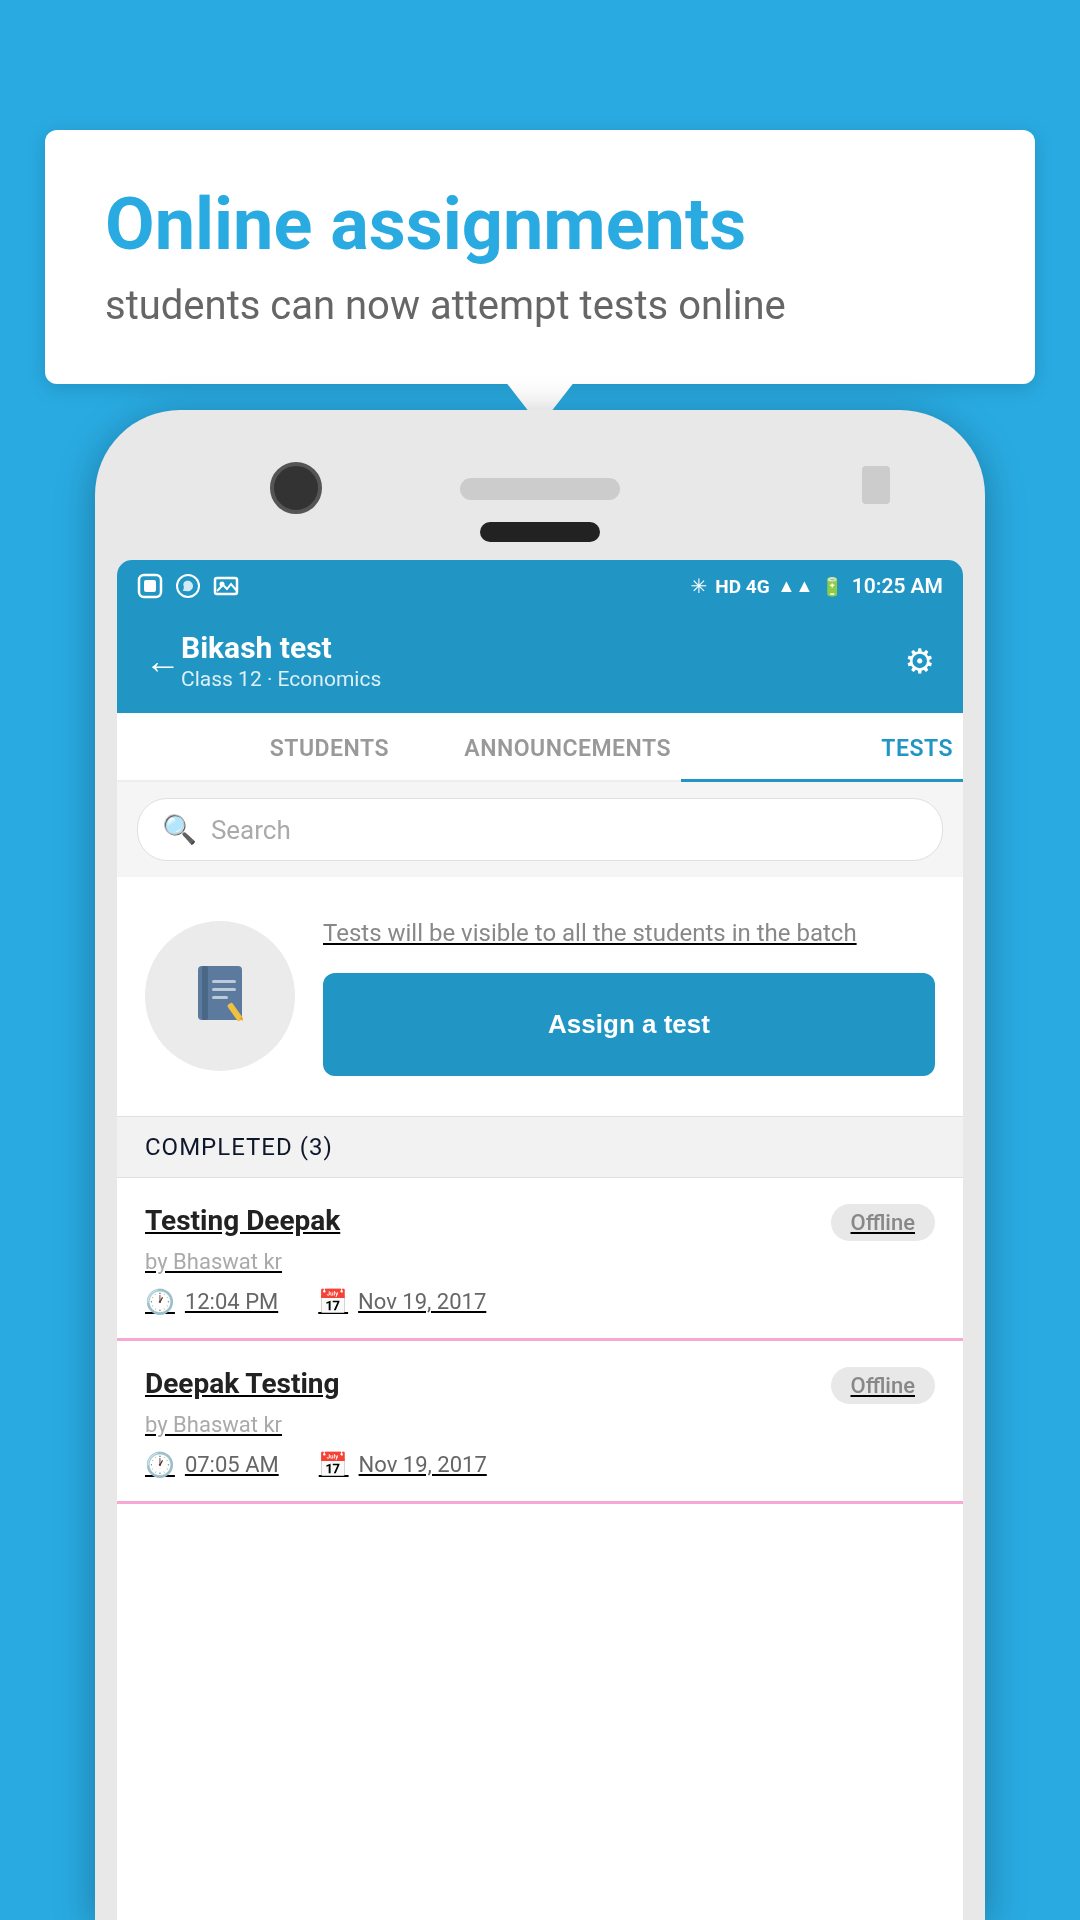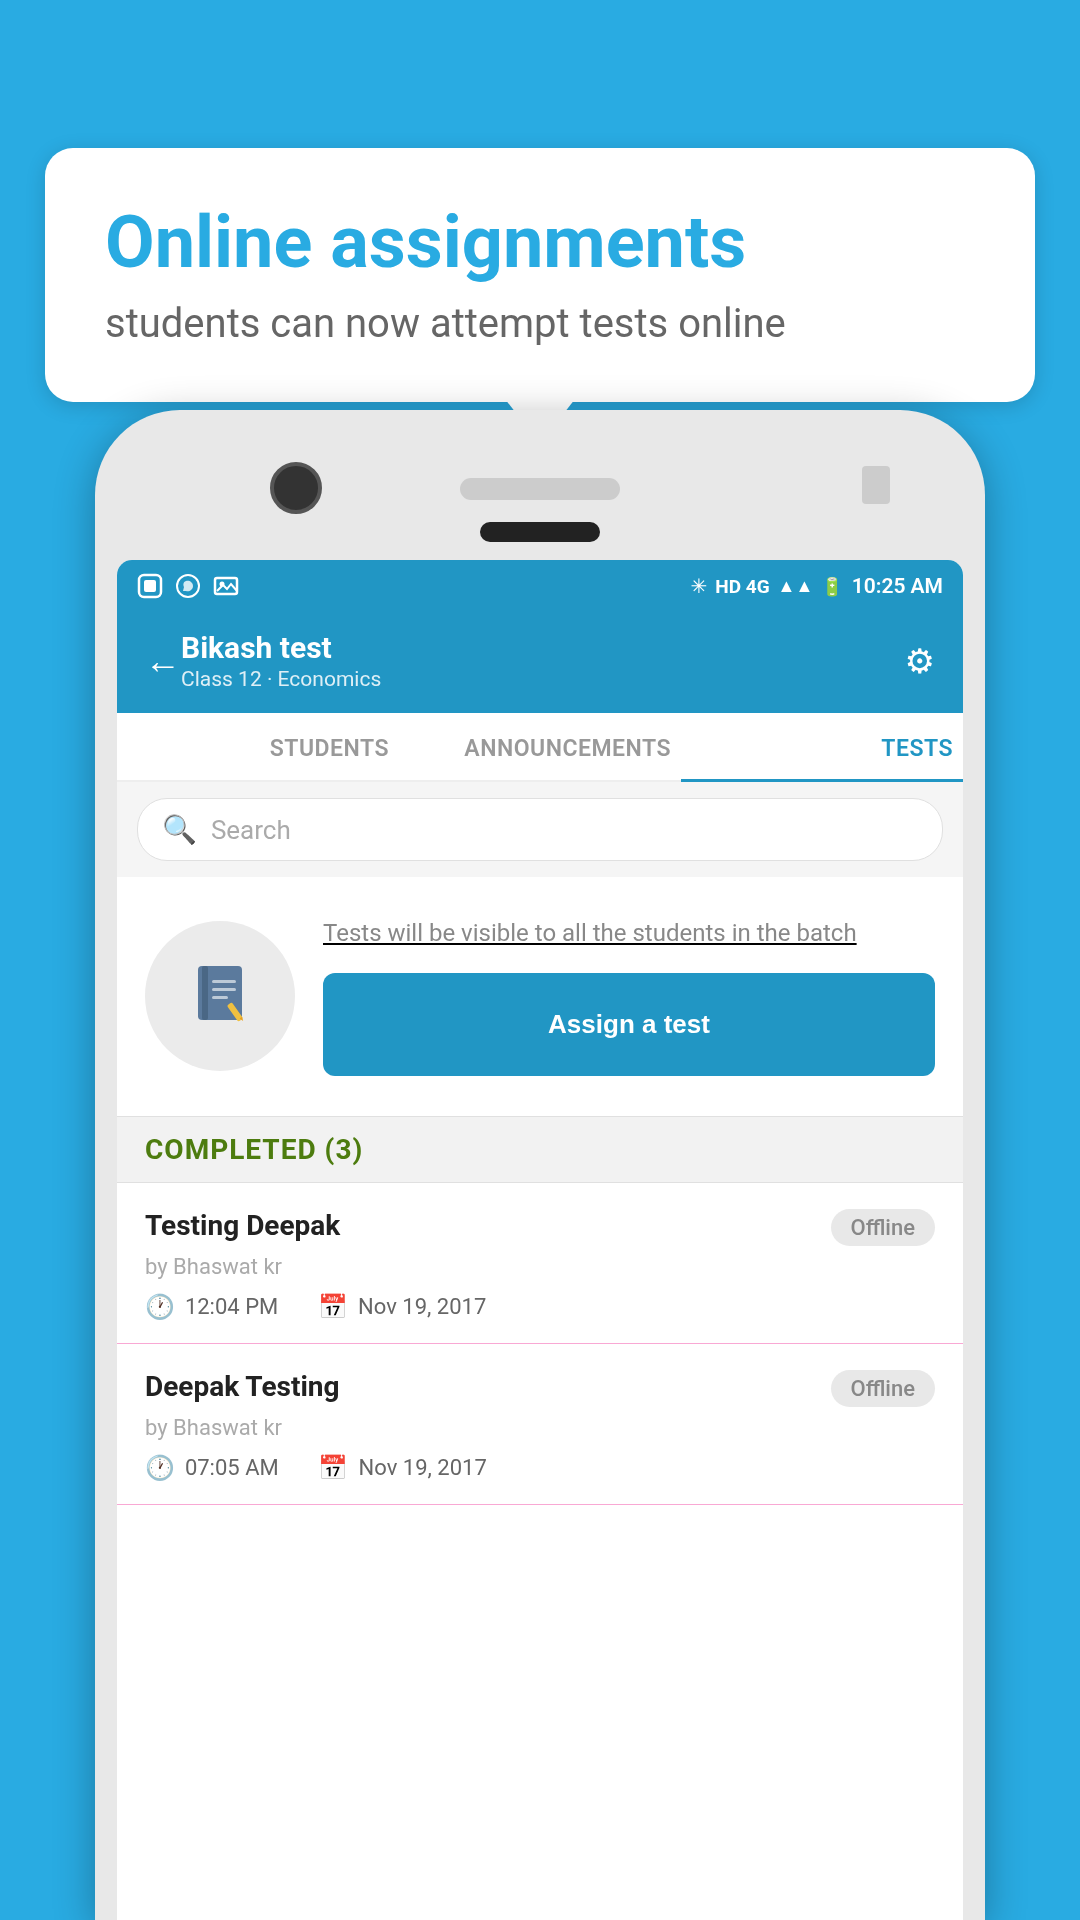--- a/index.html
+++ b/index.html
@@ -13,24 +13,23 @@
       position: relative;
     }
 
     
     .speech-bubble {
       position: absolute;
       top: 130px;
       left: 45px;
       right: 45px;
       background: white;
-      border-radius: 28px;
+      border-radius: 12px;
       padding: 55px 60px 55px 60px;
       box-shadow: 0 4px 20px rgba(0,0,0,0.15);
-      margin-top: 18px;
     }
     .speech-bubble::after {
       content: '';
       position: absolute;
       bottom: -42px;
       left: 50%;
       transform: translateX(-50%);
       width: 0;
       height: 0;
       border-left: 35px solid transparent;
@@ -267,33 +266,34 @@
       font-size: 26px;
       font-weight: 600;
       cursor: pointer;
       width: 100%;
     }
 
     
     .completed-header {
       background: #f2f2f2;
       padding: 16px 28px;
-      font-size: 28px;
-      font-weight: 700;
-      color: #4d7c0f;
+      font-size: 24px;
+      font-weight: 400;
+      color: #0f172a;
       letter-spacing: 1px;
       border-top: 1px solid #e0e0e0;
       border-bottom: 1px solid #e0e0e0;
     }
 
     
     .test-item {
       background: white;
       padding: 26px 28px 22px 28px;
-      border-bottom: 1px solid #f9a8d4;
+      border-bottom: 3px solid #f9a8d4;
+      text-decoration: underline;
     }
     .test-item-header {
       display: flex;
       justify-content: space-between;
       align-items: flex-start;
       margin-bottom: 8px;
     }
     .test-name {
       font-size: 28px;
       font-weight: 700;

